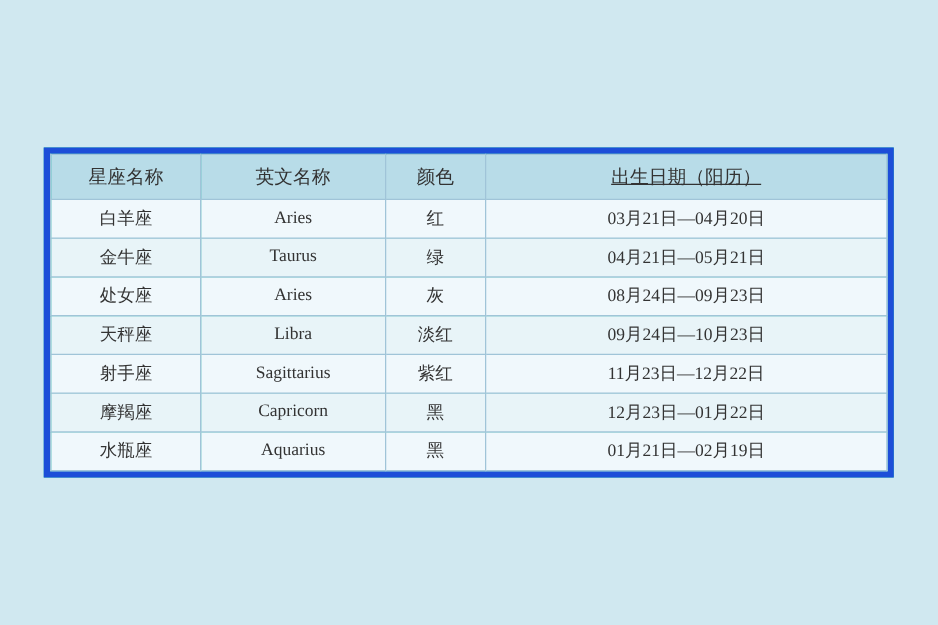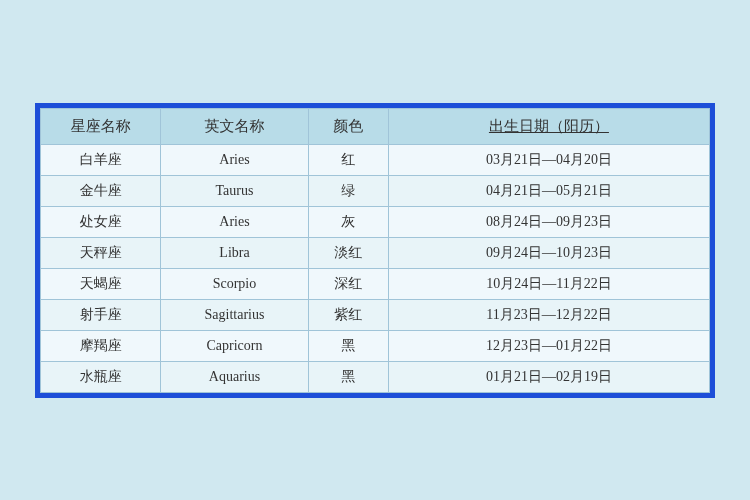--- a/index.html
+++ b/index.html
@@ -97,26 +97,20 @@
           <td>灰</td>
           <td>08月24日—09月23日</td>
         </tr>
         <tr>
           <td>天秤座</td>
           <td>Libra</td>
           <td>淡红</td>
           <td>09月24日—10月23日</td>
         </tr>
         <tr>
-          <td>天蝎座</td>
-          <td>Scorpio</td>
-          <td>深红</td>
-          <td>10月24日—11月22日</td>
-        </tr>
-        <tr>
           <td>射手座</td>
           <td>Sagittarius</td>
           <td>紫红</td>
           <td>11月23日—12月22日</td>
         </tr>
         <tr>
           <td>摩羯座</td>
           <td>Capricorn</td>
           <td>黑</td>
           <td>12月23日—01月22日</td>

